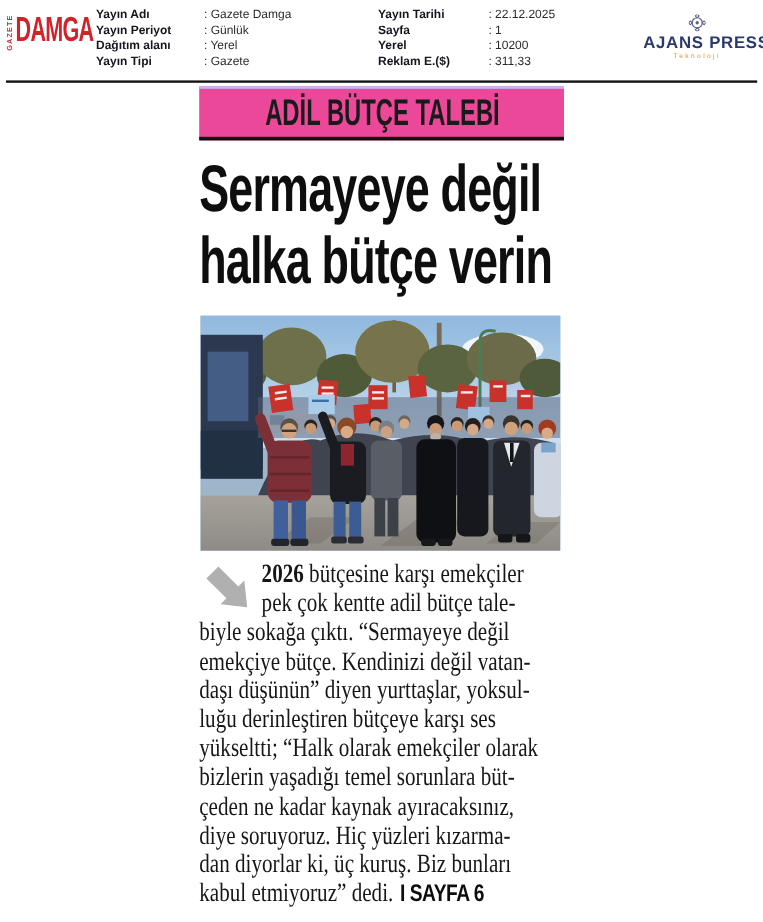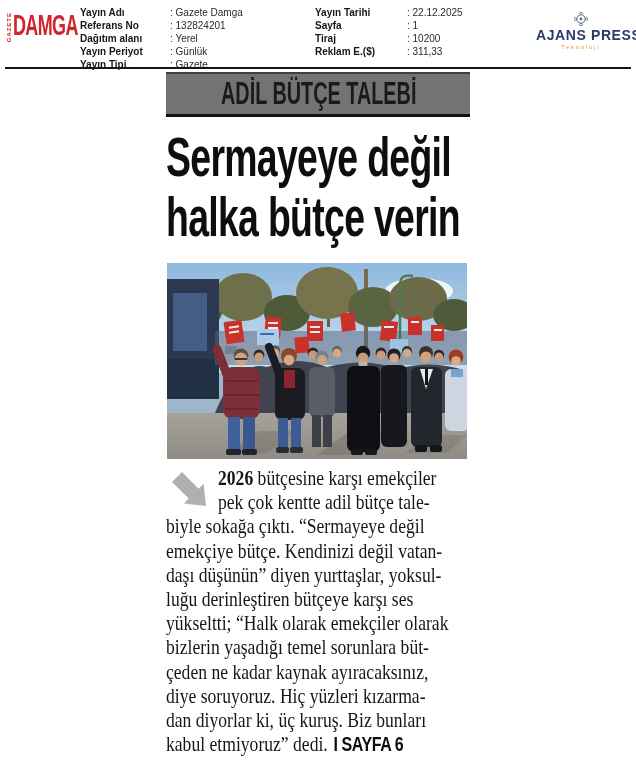--- a/index.html
+++ b/index.html
@@ -31,22 +31,22 @@
   .agency { position:absolute; right:10px; top:12px; width:90px; text-align:center; }
   .agency-icon { display:block; margin:0 auto 1px auto; }
   .agency-name { font-size:14px; font-weight:bold; color:#2b3a6b; letter-spacing:0.6px; white-space:nowrap; }
   .agency-tagline { font-size:5.5px; color:#f28c1e; letter-spacing:2px; margin-top:1px; }
 
   .header-rule { position:absolute; left:5px; width:626px; top:67px; height:2px; background:#141414; }
 
   
   .kicker-box {
     position:absolute; left:166px; top:72px; width:304px; height:45px;
-    border-top:2px solid #404040; border-bottom:3px solid #111;
-    display:flex; align-items:stretch; background:#737373; box-sizing:border-box;
+    border-top:2px solid #c4b5fd; border-bottom:3px solid #111;
+    display:flex; align-items:stretch; background:#ec4899; box-sizing:border-box;
   }
   .kicker-arrow {
     width:40px; background:#e1222b;
     clip-path:polygon(0 0, 55% 0, 100% 50%, 55% 100%, 0 100%);
   }
   .kicker-text {
     flex:1; align-self:center; text-align:center;
     font-size:31px; font-weight:bold; color:#1a1a1a; line-height:40px;
     transform:scaleX(0.64); white-space:nowrap;
   }
@@ -86,42 +86,39 @@
   <div class="logo">
     <span class="logo-vertical">GAZETE</span>
     <span class="logo-main">DAMGA</span>
   </div>
 
   <div class="meta meta-left">
     <div class="meta-row">
       <span class="meta-label">Yayın Adı</span><span class="meta-value">: Gazete Damga</span>
     </div>
     <div class="meta-row">
-      <span class="meta-label">Referans No</span><span class="meta-value">: 132824201</span>
+      <span class="meta-label">Yayın Periyot</span><span class="meta-value">: Günlük</span>
     </div>
     <div class="meta-row">
       <span class="meta-label">Dağıtım alanı</span><span class="meta-value">: Yerel</span>
     </div>
     <div class="meta-row">
-      <span class="meta-label">Yayın Periyot</span><span class="meta-value">: Günlük</span>
-    </div>
-    <div class="meta-row">
       <span class="meta-label">Yayın Tipi</span><span class="meta-value">: Gazete</span>
     </div>
   </div>
 
   <div class="meta meta-right">
     <div class="meta-row">
       <span class="meta-label">Yayın Tarihi</span><span class="meta-value">: 22.12.2025</span>
     </div>
     <div class="meta-row">
       <span class="meta-label">Sayfa</span><span class="meta-value">: 1</span>
     </div>
     <div class="meta-row">
-      <span class="meta-label">Tiraj</span><span class="meta-value">: 10200</span>
+      <span class="meta-label">Yerel</span><span class="meta-value">: 10200</span>
     </div>
     <div class="meta-row">
       <span class="meta-label">Reklam E.($)</span><span class="meta-value">: 311,33</span>
     </div>
   </div>
 
   <div class="agency">
     <svg class="agency-icon" width="14" height="14" viewBox="0 0 14 14">
       <circle cx="7" cy="7" r="4.2" fill="none" stroke="#5a628a" stroke-width="1"></circle>
       <circle cx="7" cy="7" r="1.4" fill="#5a628a"></circle>

